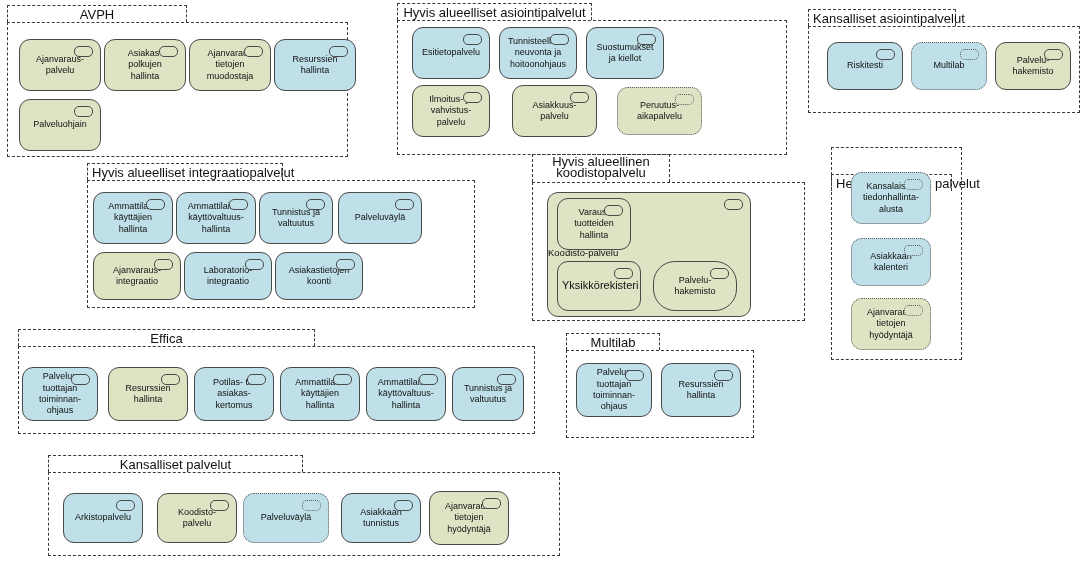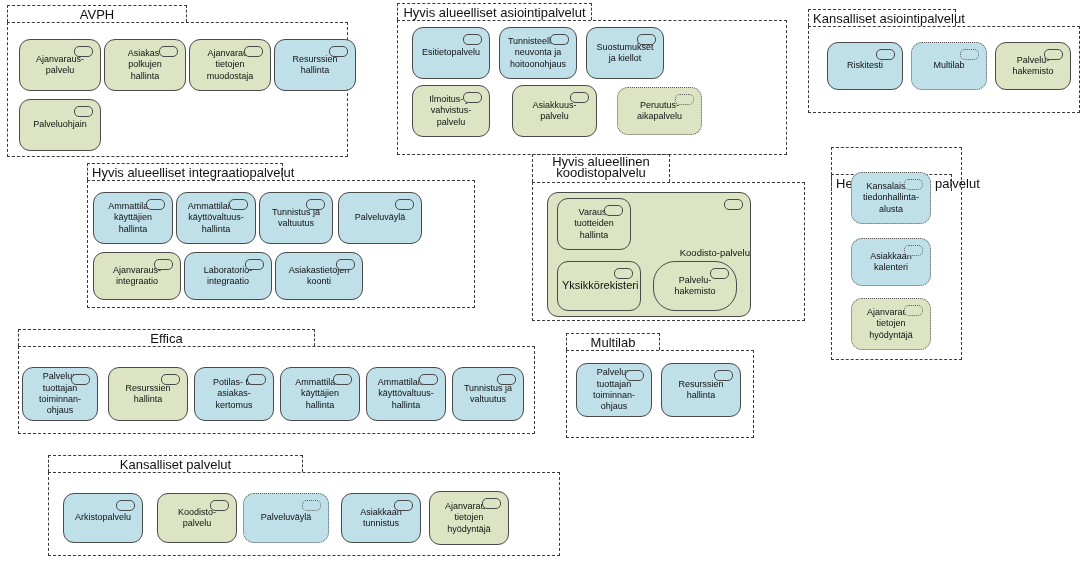--- a/index.html
+++ b/index.html
@@ -63,22 +63,22 @@
     background:inherit;
     top:6px;right:7px;
   }
   .comp.green .glyph{background:#dde4c4;}
   .comp.blue  .glyph{background:#bfdfe9;}
   .comp.dotted .glyph{border:1.4px dotted #5a5a5a;}
 
   
   .comp.container{align-items:flex-start;justify-content:center;}
   .comp.container > .clbl{
-    position:absolute;left:0;right:0;
-    text-align:right;font-size:9.5px;
+    position:absolute;left:0;right:8px;
+    text-align:left;font-size:9.5px;
   }
 </style>
 </head>
 <body>
 
 <div id="canvas">
 
   <div class="group" style="left:7px;top:5px;width:341px;height:152px;">
     <div class="group-tab" style="width:180px;">
       <div class="group-tab-label">AVPH</div>

